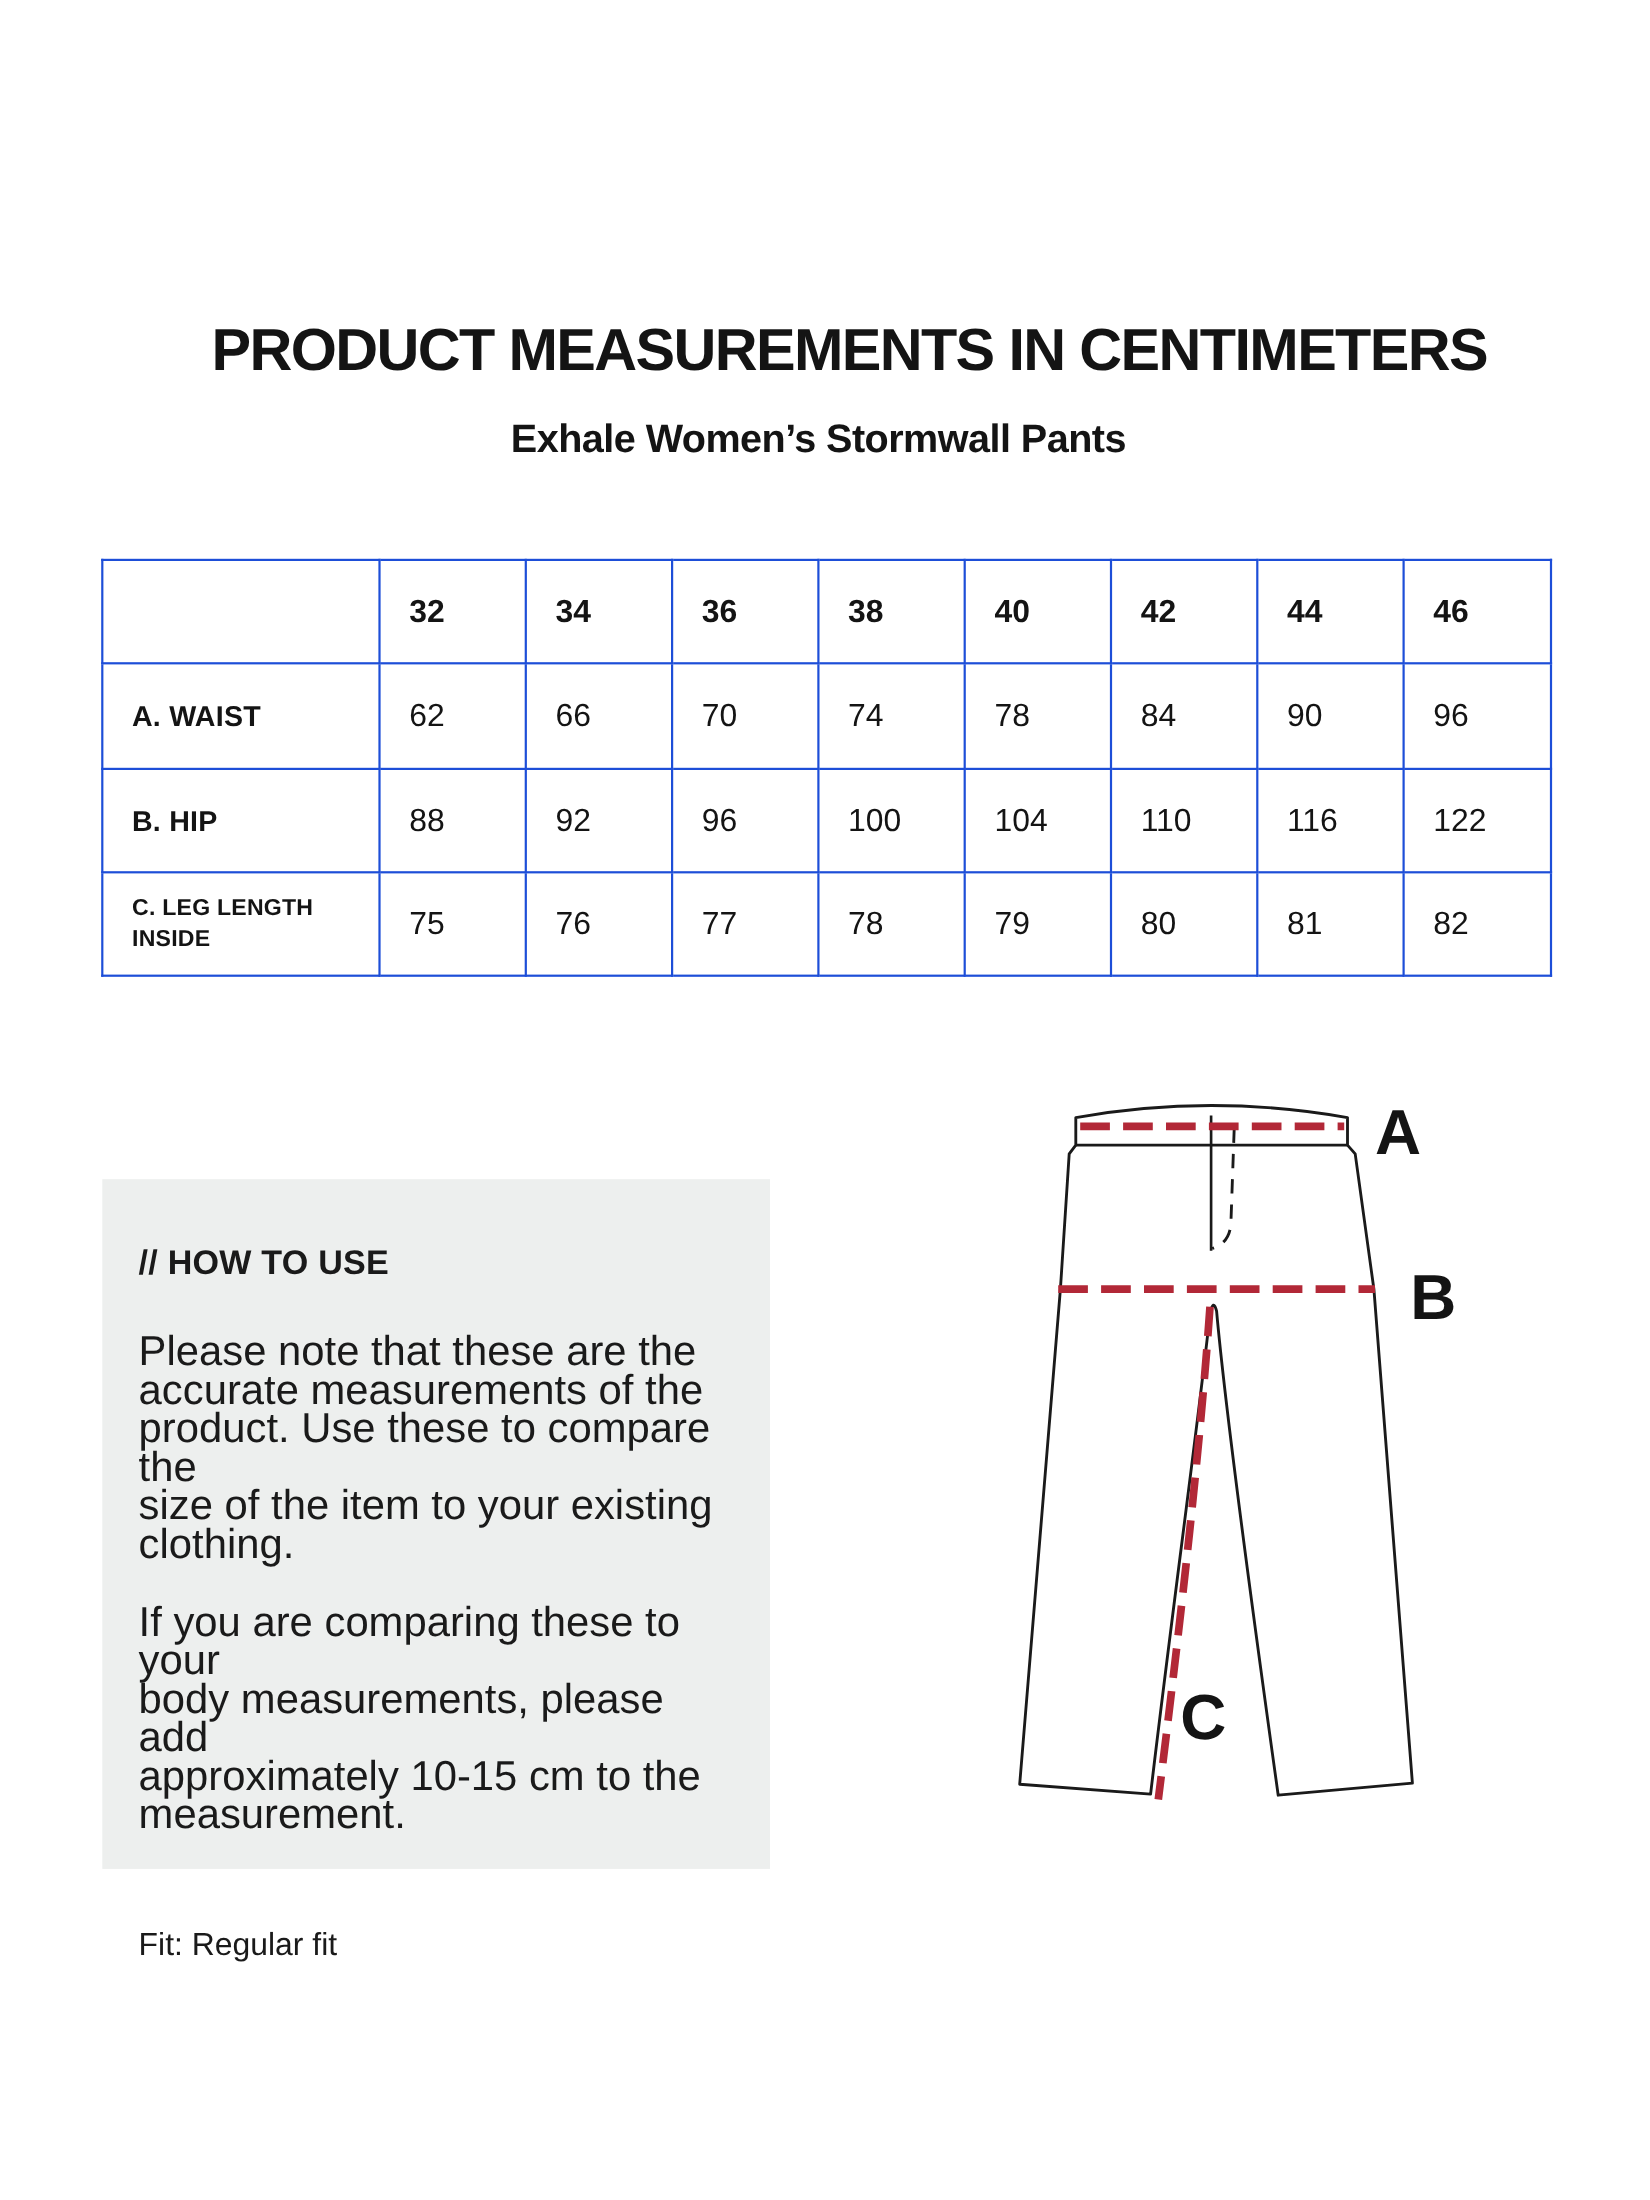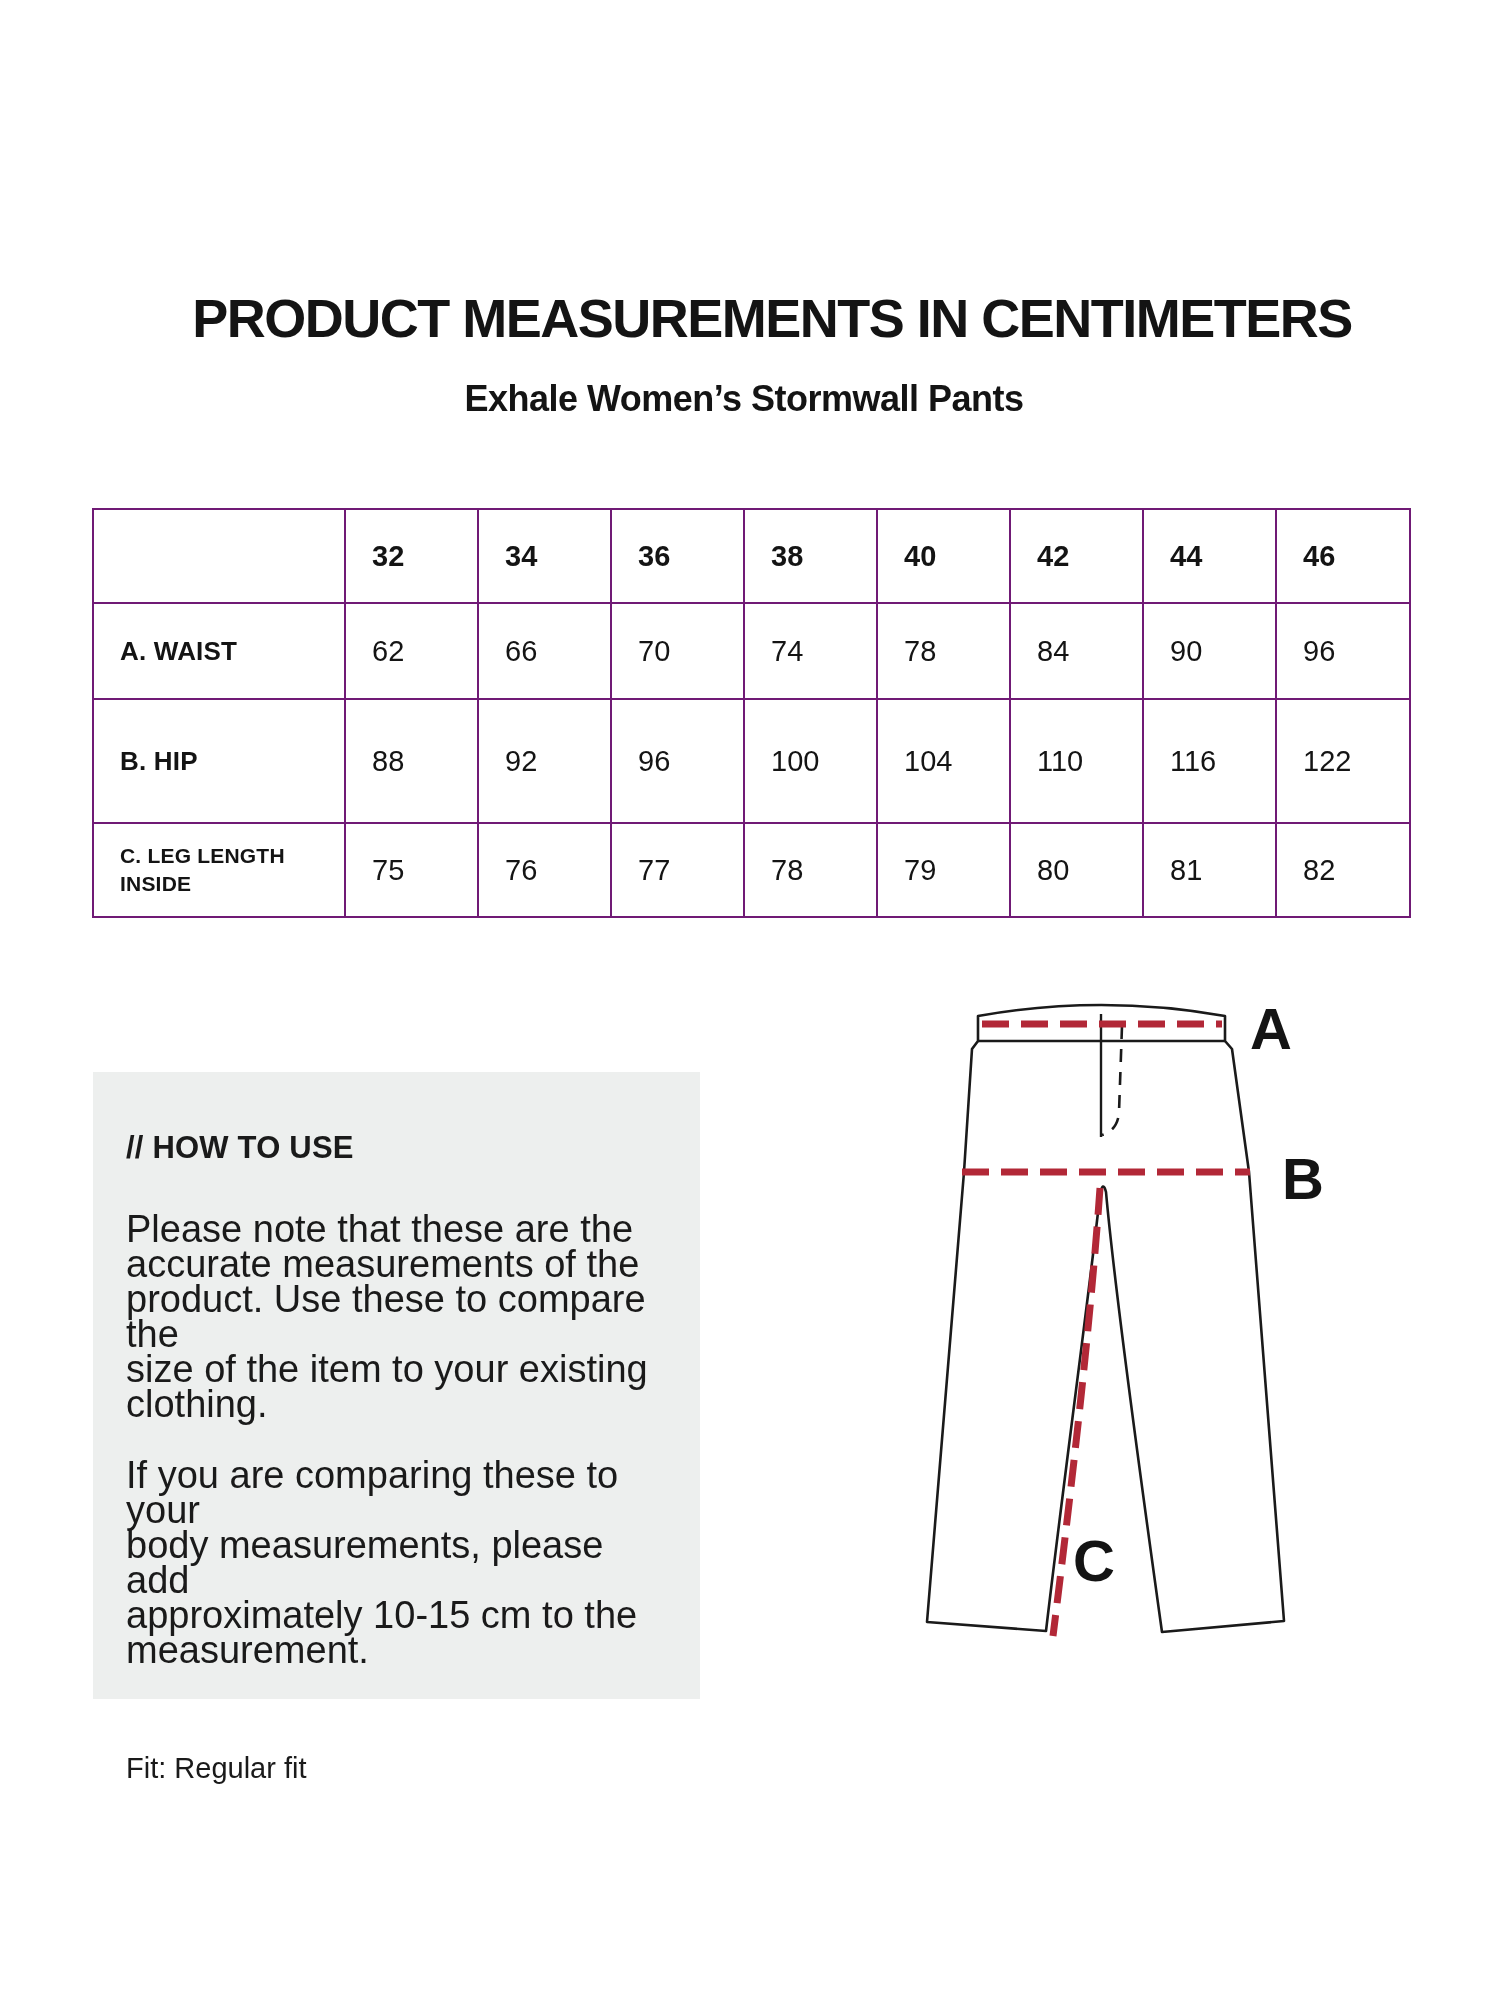--- a/index.html
+++ b/index.html
@@ -36,29 +36,29 @@
   }
   .size-table{
     position:absolute;
     left:92px;
     top:508px;
     border-collapse:collapse;
     table-layout:fixed;
     width:1318px;
   }
   .size-table td{
-    border:2px solid #701a75;
+    border:2px solid #1d4ed8;
     padding:0 0 0 26px;
     vertical-align:middle;
     font-size:29px;
     color:#141414;
   }
   .size-table tr.r-head{height:94px;}
   .size-table tr.r-a{height:96px;}
-  .size-table tr.r-b{height:124px;margin-top:12px;}
+  .size-table tr.r-b{height:94px;margin-top:12px;}
   .size-table tr.r-c{height:94px;}
   .size-table td.size-head{font-weight:bold;}
   .size-table td.row-label{font-weight:bold;font-size:26px;letter-spacing:0.2px;}
   .size-table td.row-label.small{font-size:21px;line-height:1.35;white-space:pre-line;}
   .howto{
     position:absolute;
     left:93px;
     top:1072px;
     width:607px;
     height:627px;

